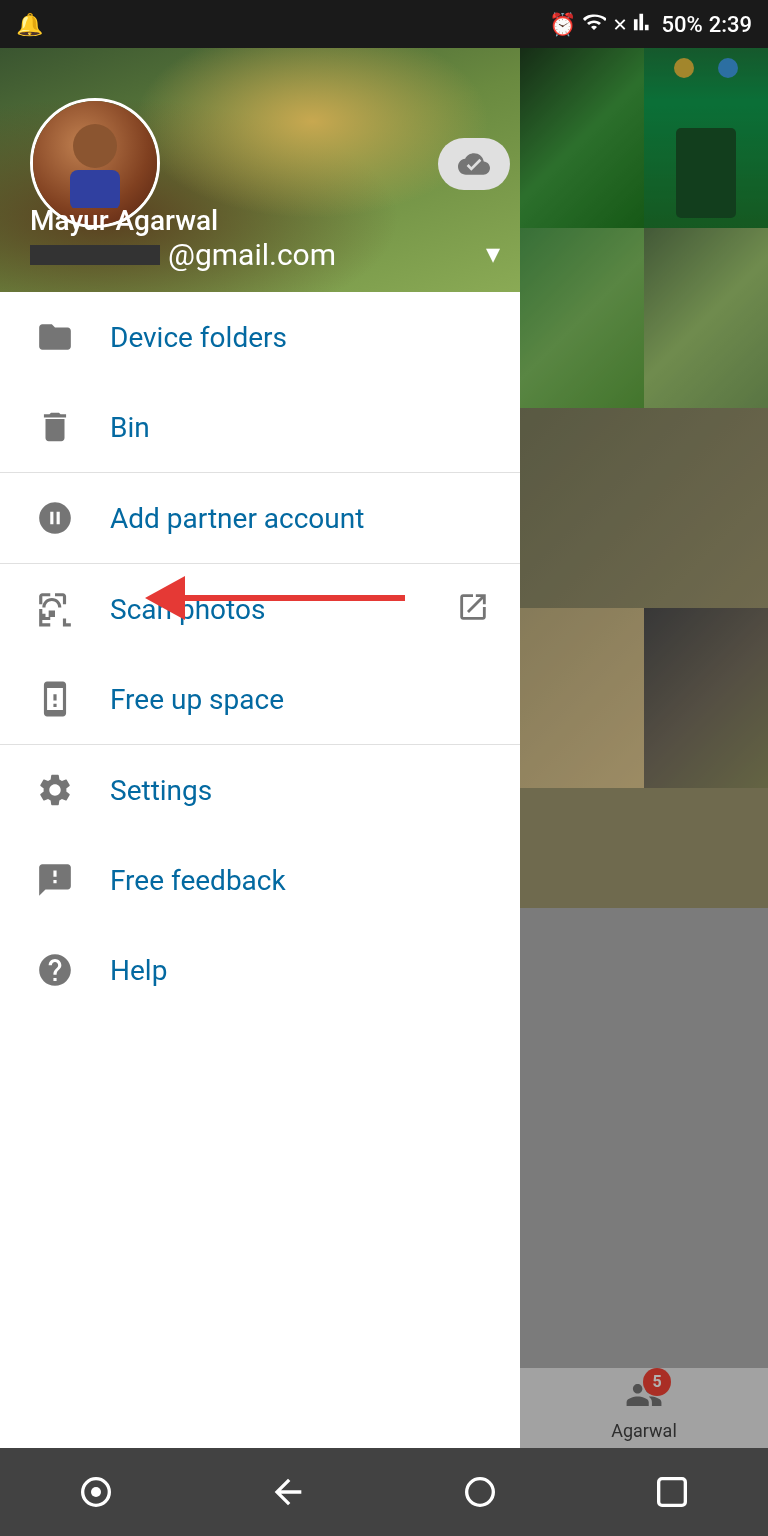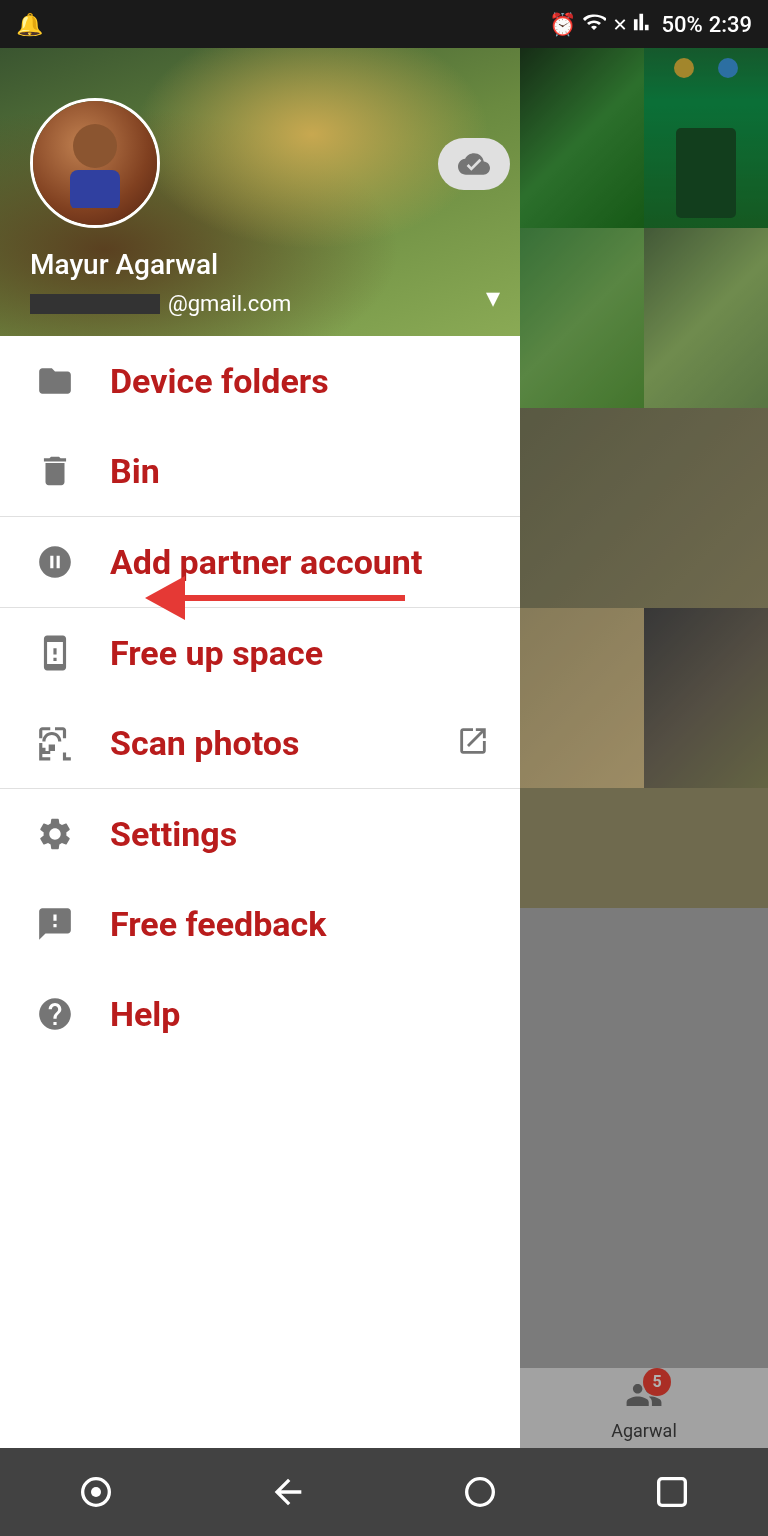--- a/index.html
+++ b/index.html
@@ -54,21 +54,21 @@
       z-index: 10;
       overflow: hidden;
       display: flex;
       flex-direction: column;
     }
 
     
     .drawer-header {
       position: relative;
       width: 100%;
-      height: 288px;
+      height: 244px;
       background: #5a7a5a;
       overflow: hidden;
       flex-shrink: 0;
     }
     .header-bg {
       position: absolute;
       top: 0; left: 0; right: 0; bottom: 0;
       background: linear-gradient(135deg, #4a6a3a 0%, #7a9a5a 40%, #8aaa6a 100%);
     }
     
@@ -108,21 +108,21 @@
       left: 30px;
       color: #fff;
       font-size: 28px;
       font-weight: 500;
     }
     .user-email {
       position: absolute;
       bottom: 20px;
       left: 30px;
       color: #fff;
-      font-size: 22px;
+      font-size: 30px;
       display: flex;
       align-items: center;
       gap: 8px;
     }
     .email-redacted {
       width: 130px;
       height: 20px;
       background: #333;
       display: inline-block;
     }
@@ -155,23 +155,23 @@
       justify-content: center;
       margin-right: 30px;
       flex-shrink: 0;
     }
     .menu-icon svg {
       width: 38px;
       height: 38px;
       fill: #757575;
     }
     .menu-label {
-      font-size: 34px;
-      color: #b91c1c;
-      font-weight: 700;
+      font-size: 28px;
+      color: #0369a1;
+      font-weight: 400;
     }
     .divider {
       height: 1px;
       background: #e0e0e0;
       margin: 0 0;
     }
     .external-link-icon {
       margin-left: auto;
     }
     .external-link-icon svg {
@@ -401,38 +401,38 @@
           </svg>
       </div>
       <span class="menu-label">Add partner account</span>
     </div>
 
     <div class="divider"></div>
 
     <div class="menu-item">
       <div class="menu-icon">
         <svg viewBox="0 0 24 24">
-            <path d="M17 1.01L7 1c-1.1 0-2 .9-2 2v18c0 1.1.9 2 2 2h10c1.1 0 2-.9 2-2V3c0-1.1-.9-1.99-2-1.99zM17 19H7V5h10v14zm-4-2H11v-2h2v2zm0-4H11v-4h2v4z"></path>
-          </svg>
-      </div>
-      <span class="menu-label">Free up space</span>
-    </div>
-
-    <div class="menu-item">
-      <div class="menu-icon">
-        <svg viewBox="0 0 24 24">
             <path d="M4 4h5V2H4c-1.1 0-2 .9-2 2v5h2V4zm13-2h-5v2h5v5h2V4c0-1.1-.9-2-2-2zm2 16h-2v5h5v-2h-3v-3zm-13 3H4v-3H2v5h7v-2zm-2-6H4v-3H2v7h7v-2H6v-2zm4-2h4v4h-4v-4zm2-8c-3.31 0-6 2.69-6 6h2c0-2.21 1.79-4 4-4s4 1.79 4 4h2c0-3.31-2.69-6-6-6z"></path>
           </svg>
       </div>
       <span class="menu-label">Scan photos</span>
       <div class="external-link-icon">
         <svg viewBox="0 0 24 24">
             <path d="M19 19H5V5h7V3H5c-1.11 0-2 .9-2 2v14c0 1.1.89 2 2 2h14c1.1 0 2-.9 2-2v-7h-2v7zM14 3v2h3.59l-9.83 9.83 1.41 1.41L19 6.41V10h2V3h-7z"></path>
           </svg>
       </div>
+    </div>
+
+    <div class="menu-item">
+      <div class="menu-icon">
+        <svg viewBox="0 0 24 24">
+            <path d="M17 1.01L7 1c-1.1 0-2 .9-2 2v18c0 1.1.9 2 2 2h10c1.1 0 2-.9 2-2V3c0-1.1-.9-1.99-2-1.99zM17 19H7V5h10v14zm-4-2H11v-2h2v2zm0-4H11v-4h2v4z"></path>
+          </svg>
+      </div>
+      <span class="menu-label">Free up space</span>
     </div>
 
     <div class="divider"></div>
 
     <div class="menu-item">
       <div class="menu-icon">
         <svg viewBox="0 0 24 24">
             <path d="M19.14 12.94c.04-.3.06-.61.06-.94 0-.32-.02-.64-.07-.94l2.03-1.58c.18-.14.23-.41.12-.61l-1.92-3.32c-.12-.22-.37-.29-.59-.22l-2.39.96c-.5-.38-1.03-.7-1.62-.94l-.36-2.54c-.04-.24-.24-.41-.48-.41h-3.84c-.24 0-.43.17-.47.41l-.36 2.54c-.59.24-1.13.57-1.62.94l-2.39-.96c-.22-.08-.47 0-.59.22L2.74 8.87c-.12.21-.08.47.12.61l2.03 1.58c-.05.3-.09.63-.09.94s.02.64.07.94l-2.03 1.58c-.18.14-.23.41-.12.61l1.92 3.32c.12.22.37.29.59.22l2.39-.96c.5.38 1.03.7 1.62.94l.36 2.54c.05.24.24.41.48.41h3.84c.24 0 .44-.17.47-.41l.36-2.54c.59-.24 1.13-.56 1.62-.94l2.39.96c.22.08.47 0 .59-.22l1.92-3.32c.12-.22.07-.47-.12-.61l-2.01-1.58zM12 15.6c-1.98 0-3.6-1.62-3.6-3.6s1.62-3.6 3.6-3.6 3.6 1.62 3.6 3.6-1.62 3.6-3.6 3.6z"></path>
           </svg>
       </div>

